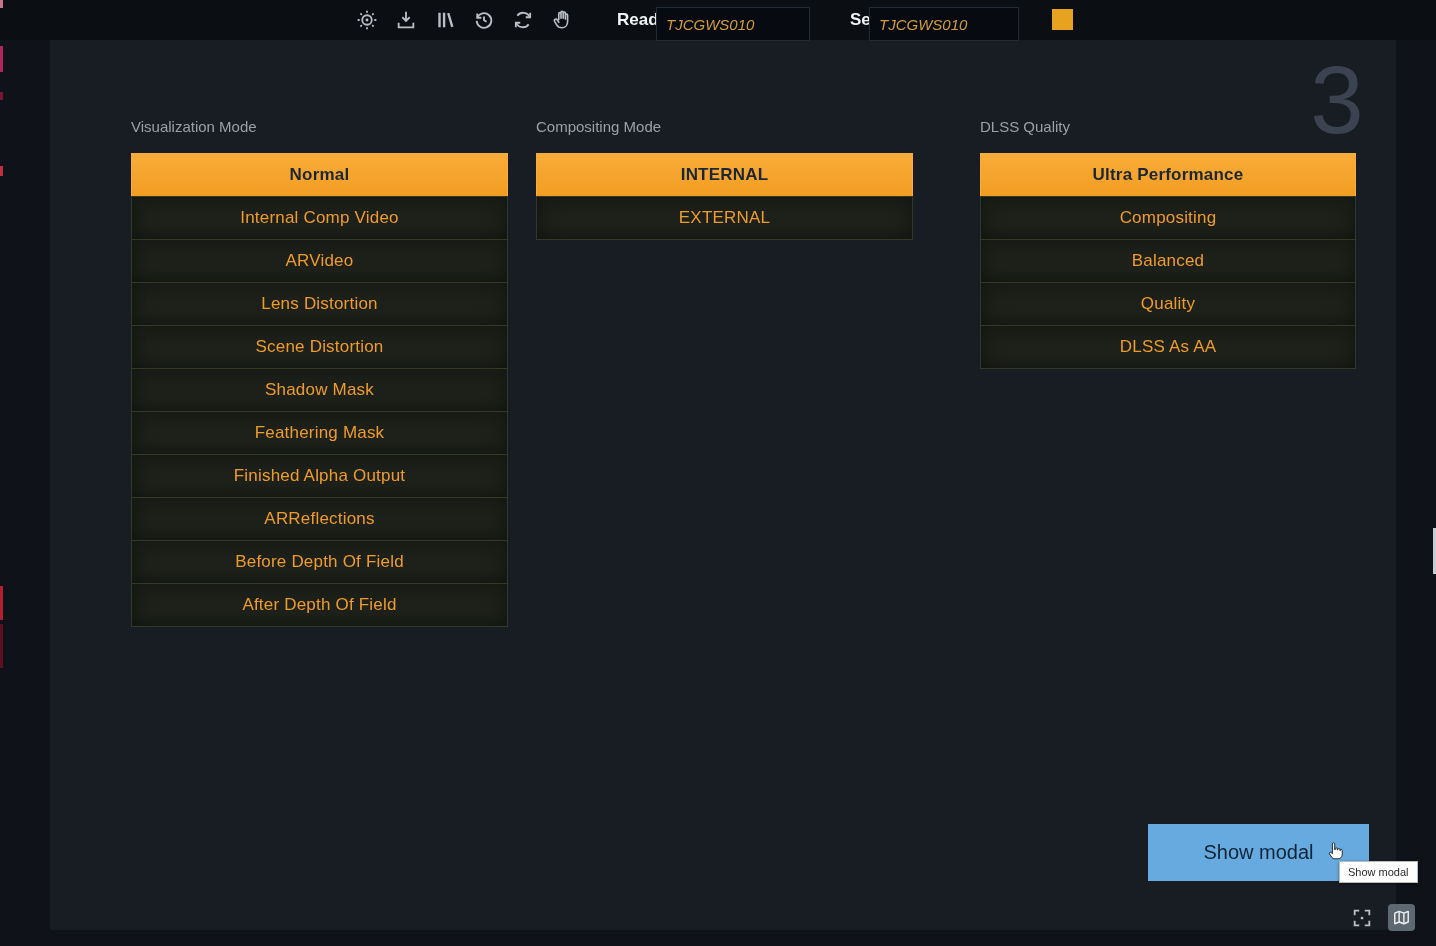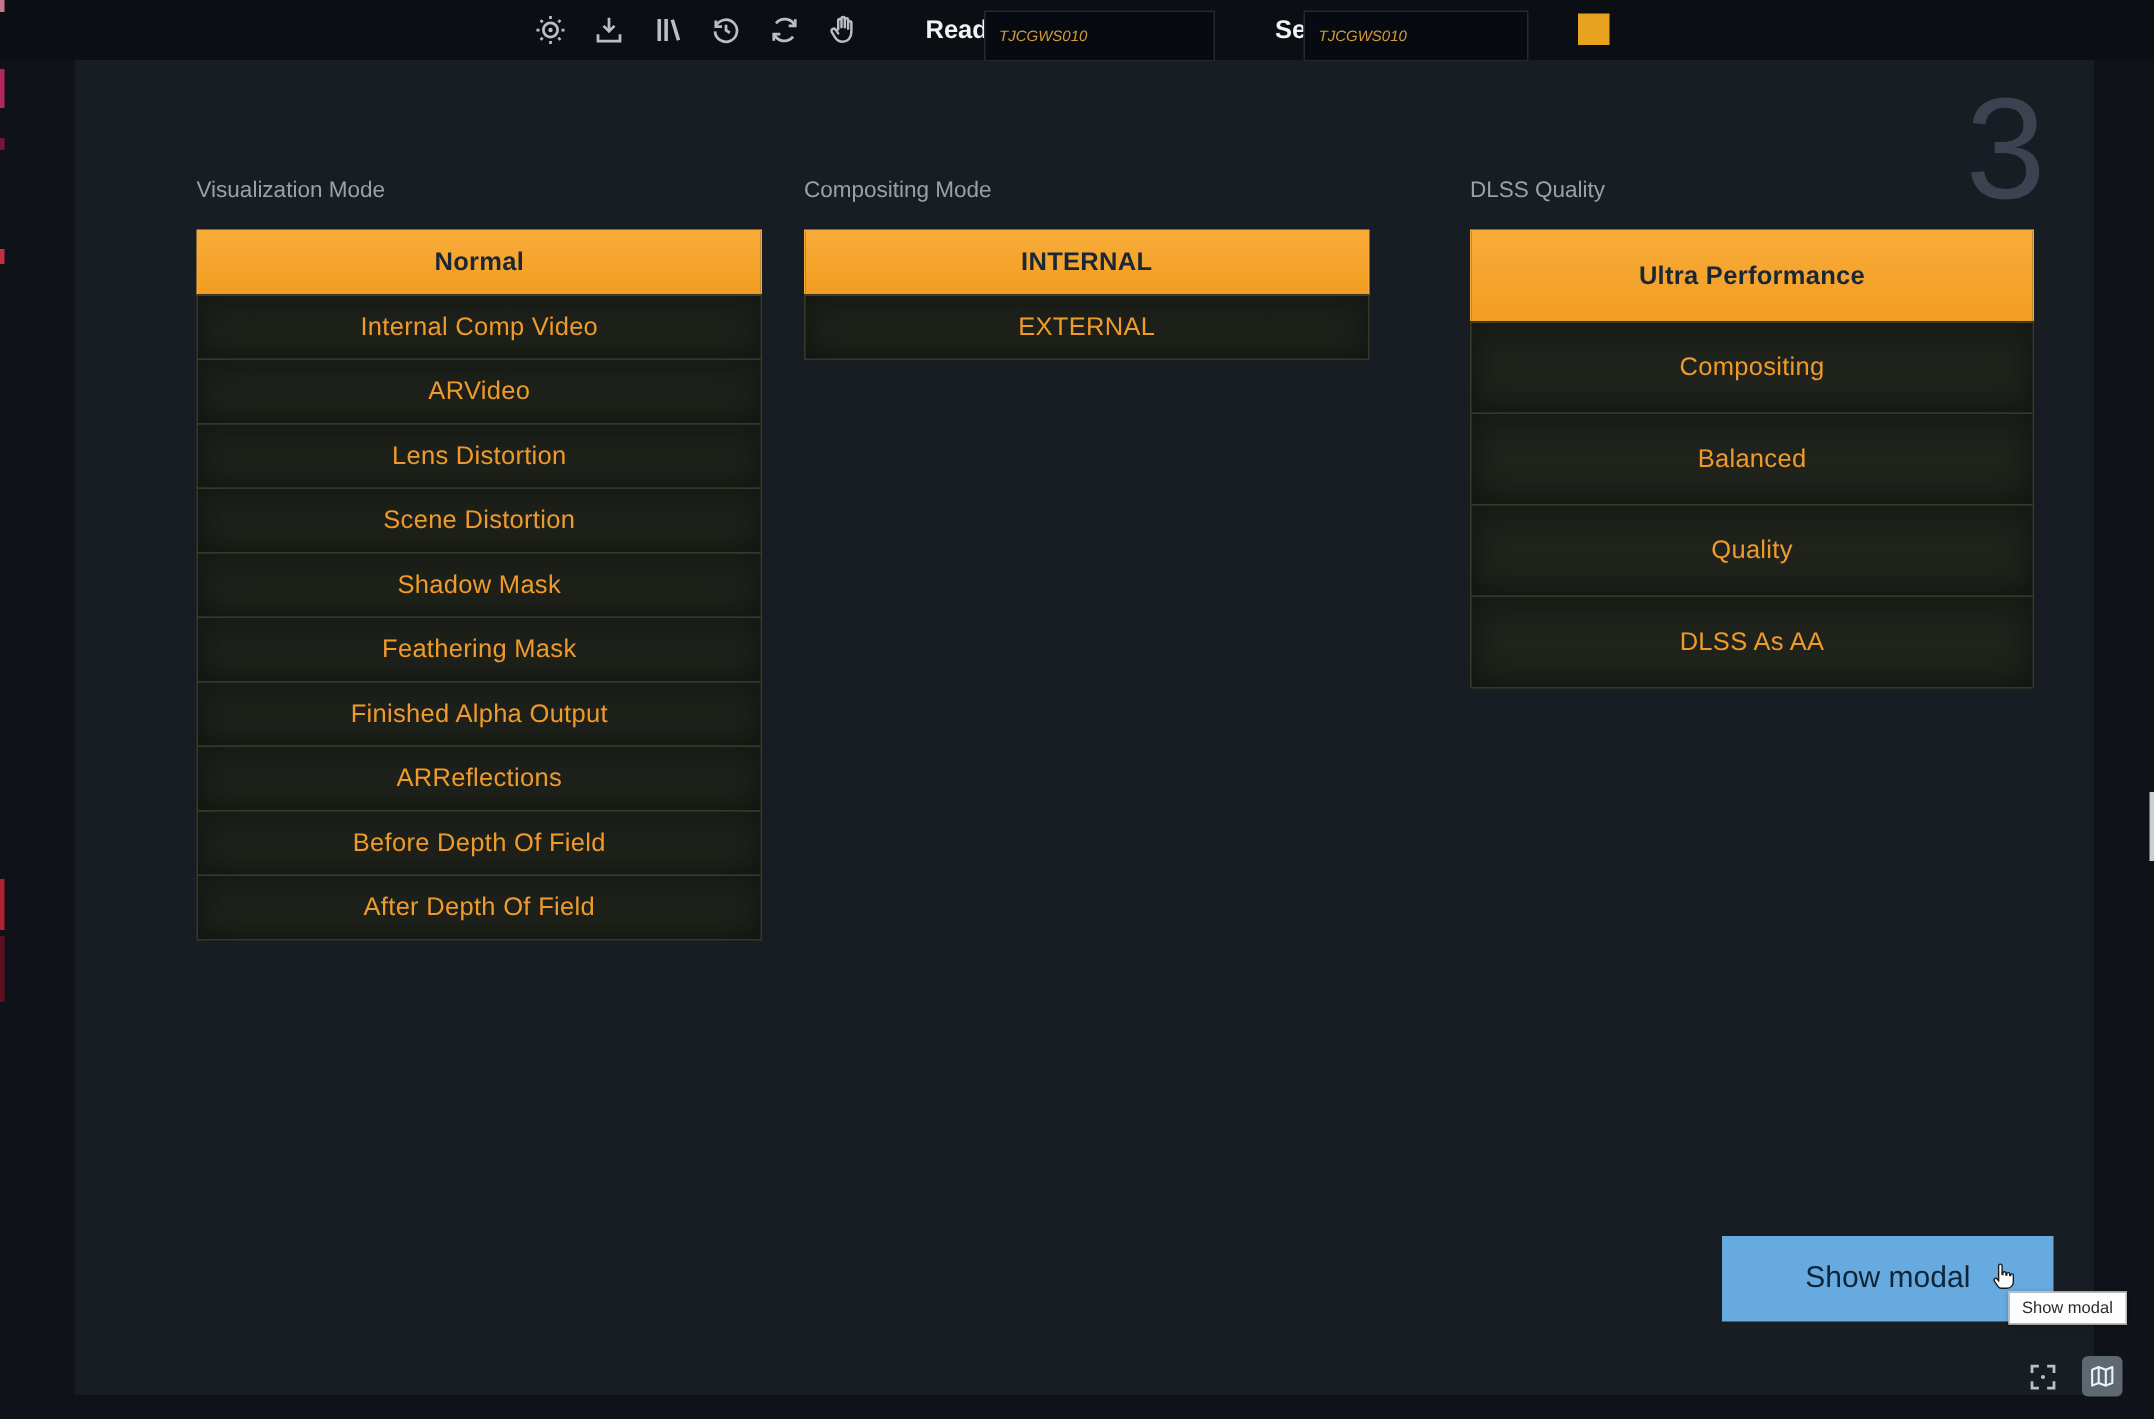--- a/index.html
+++ b/index.html
@@ -6,39 +6,39 @@
   body{width:1436px;height:946px;position:relative;overflow:hidden;
        font-family:"Liberation Sans","DejaVu Sans",sans-serif;-webkit-font-smoothing:antialiased;}
   .abs{position:absolute;}
 
   
   .topbar{left:0;top:0;width:1436px;height:40px;background:#0b0e13;z-index:5;}
   .tb-icons{left:356px;top:0;height:40px;display:flex;align-items:center;gap:17px;}
   .tb-icon{width:22px;height:22px;display:inline-flex;align-items:center;justify-content:center;cursor:pointer;opacity:.92;}
   .tb-label{top:0;height:40px;display:flex;align-items:center;color:#f1f3f5;font-size:17px;font-weight:700;}
   .tb-input{top:7px;height:34px;background:#070b11;border:1px solid #222a33;color:#d49b3a;
-            font-family:"Liberation Sans",sans-serif;font-style:italic;font-size:10px;padding:0 0 0 9px;box-sizing:border-box;outline:none;}
+            font-family:"Liberation Sans",sans-serif;font-style:italic;font-size:15px;padding:0 0 0 9px;box-sizing:border-box;outline:none;}
   .status-square{left:1052px;top:9px;width:21px;height:21px;background:#e7a31f;}
 
   
   .panel{left:50px;top:40px;width:1346px;height:890px;background:#181d24;}
   .page-number{left:1302px;top:52px;width:70px;color:#3a434f;font-size:96px;font-weight:400;line-height:1;text-align:center;user-select:none;}
 
   
   .group{top:116px;}
   .group-label{color:#99a1a8;font-size:15px;line-height:22px;margin-bottom:16px;}
   .btn{box-sizing:border-box;height:44px;display:flex;align-items:center;justify-content:center;
        background:linear-gradient(#23271f,#1d211a);
        border:1px solid #343827;margin-top:-1px;
        box-shadow:inset 0 12px 24px rgba(0,0,0,.32), inset 0 -6px 14px rgba(0,0,0,.22);
        color:#ef9b2b;font-size:17px;font-weight:500;cursor:pointer;letter-spacing:.2px;}
   .btn:first-of-type{margin-top:0;}
   .btn.selected{background:linear-gradient(#f8ac39,#f29d22);border:1px solid #f8ac39;
        box-shadow:none;color:#1b2735;font-weight:700;}
-  .h62{height:62px;}
+  .h62{height:44px;}
   .w377{width:377px;}
   .w376{width:376px;}
 
   
   .show-modal{left:1148px;top:824px;width:221px;height:57px;background:#66aadf;border:none;
        color:#0e2538;font-size:20px;font-weight:500;display:flex;align-items:center;justify-content:center;
        cursor:pointer;font-family:"Liberation Sans",sans-serif;z-index:6;}
   .tooltip{left:1339px;top:861px;background:#fdfdfd;border:1px solid #b9b9b9;color:#2b2b2b;
        font-size:11px;padding:4px 8px;z-index:8;white-space:nowrap;box-shadow:0 1px 3px rgba(0,0,0,.4);}
   .cursor{left:1326px;top:840px;z-index:9;pointer-events:none;}

